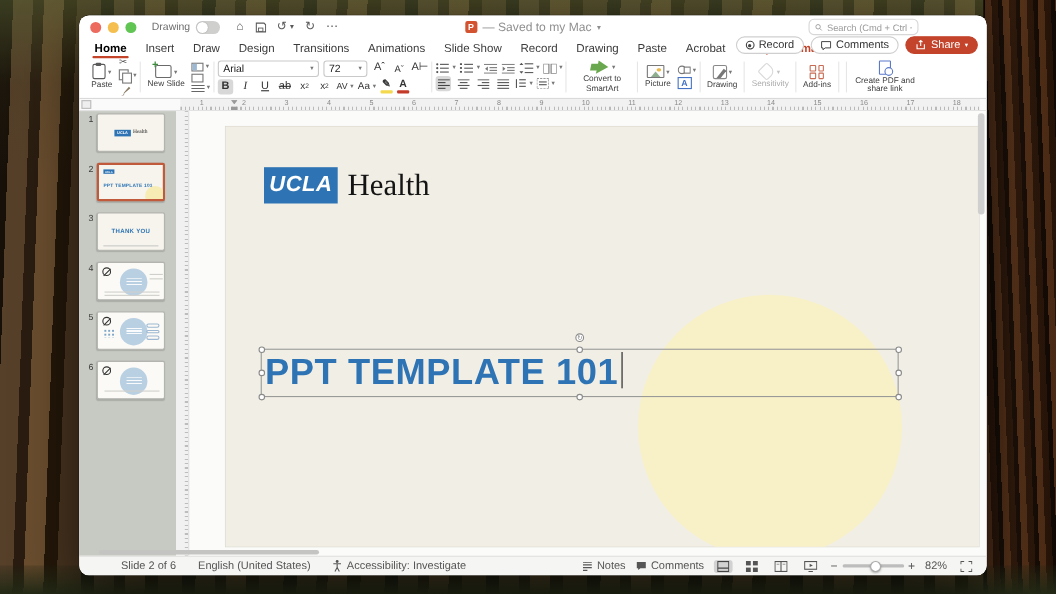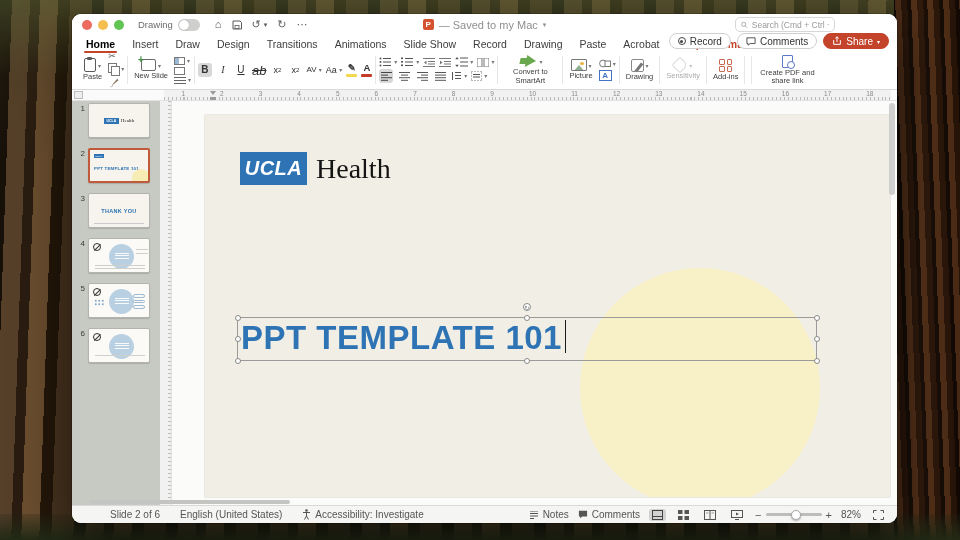--- a/index.html
+++ b/index.html
@@ -67,21 +67,21 @@
   .bigbtn .lbl { font-size:7.5px; color:#3d3d3d; line-height:1.1; text-align:center; white-space:nowrap; }
   .chev { font-size:6px; color:#777; }
   .stack { display:flex; flex-direction:column; justify-content:center; gap:2px; }
   .mini { display:flex; align-items:center; gap:2px; font-size:9px; color:#555; line-height:1; }
   .combo { border:1px solid #c9c9c9; border-radius:3px; height:15px; background:#fff; display:flex; align-items:center; justify-content:space-between; font-size:9.5px; color:#222; padding:0 4px; }
   .fontrows { display:flex; flex-direction:column; gap:2px; justify-content:center; }
   .frow { display:flex; align-items:center; gap:4px; }
   .tbtn { min-width:14px; height:14px; display:flex; align-items:center; justify-content:center; font-size:10px; color:#333; border-radius:3px; line-height:1; }
   .tbtn.on { background:#d8d8d8; }
   .tbtn.b { font-weight:bold; } .tbtn.i { font-style:italic; font-family:"Liberation Serif",serif; }
-  .tbtn.u { text-decoration:underline; } .tbtn.strike { text-decoration:line-through; font-size:13px;font-style:italic; }
+  .tbtn.u { text-decoration:underline; } .tbtn.strike { text-decoration:line-through; font-size:10px; }
   .sup { font-size:9px; } .sup sup{font-size:6px} .sup sub{font-size:6px}
   .colorbar { display:flex; flex-direction:column; align-items:center; gap:1px; }
   .colorbar .glyph { font-size:9.5px; font-weight:bold; color:#333; line-height:1; }
   .bar { width:11px; height:3px; border-radius:1px; }
   .clipboard { width:12px; height:14px; border:1.3px solid #5a5a5a; border-radius:2px; position:relative; }
   .clipboard::before { content:""; position:absolute; left:2px; top:-2.5px; width:5px; height:3px; background:#5a5a5a; border-radius:1px; }
   .copy-ic { width:11px; height:12px; position:relative; }
   .copy-ic::before,.copy-ic::after { content:""; position:absolute; width:7px; height:8px; border:1px solid #777; background:#fff; }
   .copy-ic::before{ left:0; top:0; } .copy-ic::after{ left:3px; top:3px; }
   .newslide { width:15px; height:12px; border:1.2px solid #6a6a6a; border-radius:2px; position:relative; }
@@ -311,20 +311,33 @@
         <span class="mini">
             <span class="lines-ic" style="height:7px"></span>
             <span class="chev">▾</span>
           </span>
       </div>
     </div>
     <div class="vsep"></div>
 
     <div class="fontrows">
       <div class="frow">
+        <div class="combo" style="width:92px">
+          <span>Arial</span>
+            <span class="chev">▾</span>
+        </div>
+        <div class="combo" style="width:40px">
+          <span>72</span>
+            <span class="chev">▾</span>
+        </div>
+        <span class="tbtn">Aˆ</span>
+        <span class="tbtn" style="font-size:8.5px">Aˇ</span>
+        <span class="tbtn">A⊢</span>
+      </div>
+      <div class="frow">
         <span class="tbtn b on">B</span>
         <span class="tbtn i">I</span>
         <span class="tbtn u">U</span>
         <span class="tbtn strike">ab</span>
         <span class="tbtn sup">x<sup>2</sup></span>
         <span class="tbtn sup">x<sub>2</sub></span>
         <span class="tbtn" style="font-size:8px"><span>AV</span>&nbsp;<span class="chev">▾</span></span>
         <span class="tbtn" style="font-size:9px"><span>Aa</span>&nbsp;<span class="chev">▾</span></span>
         <span class="colorbar">
           <span class="glyph">✎</span>

